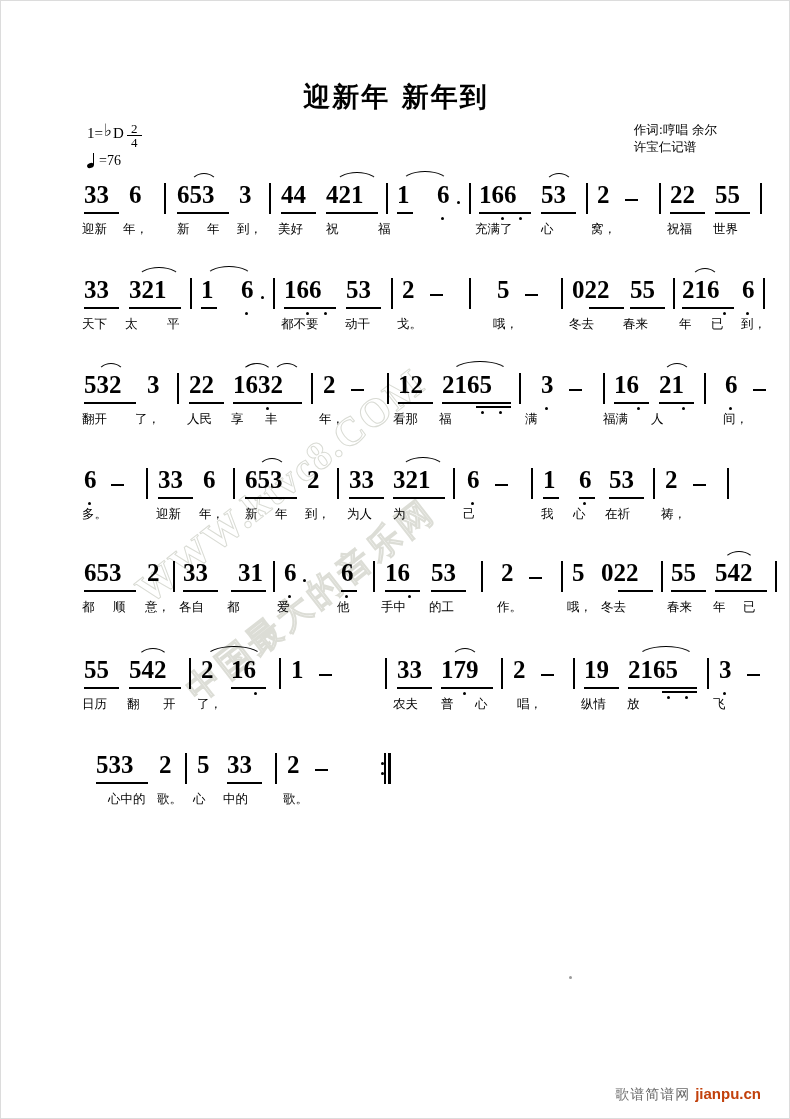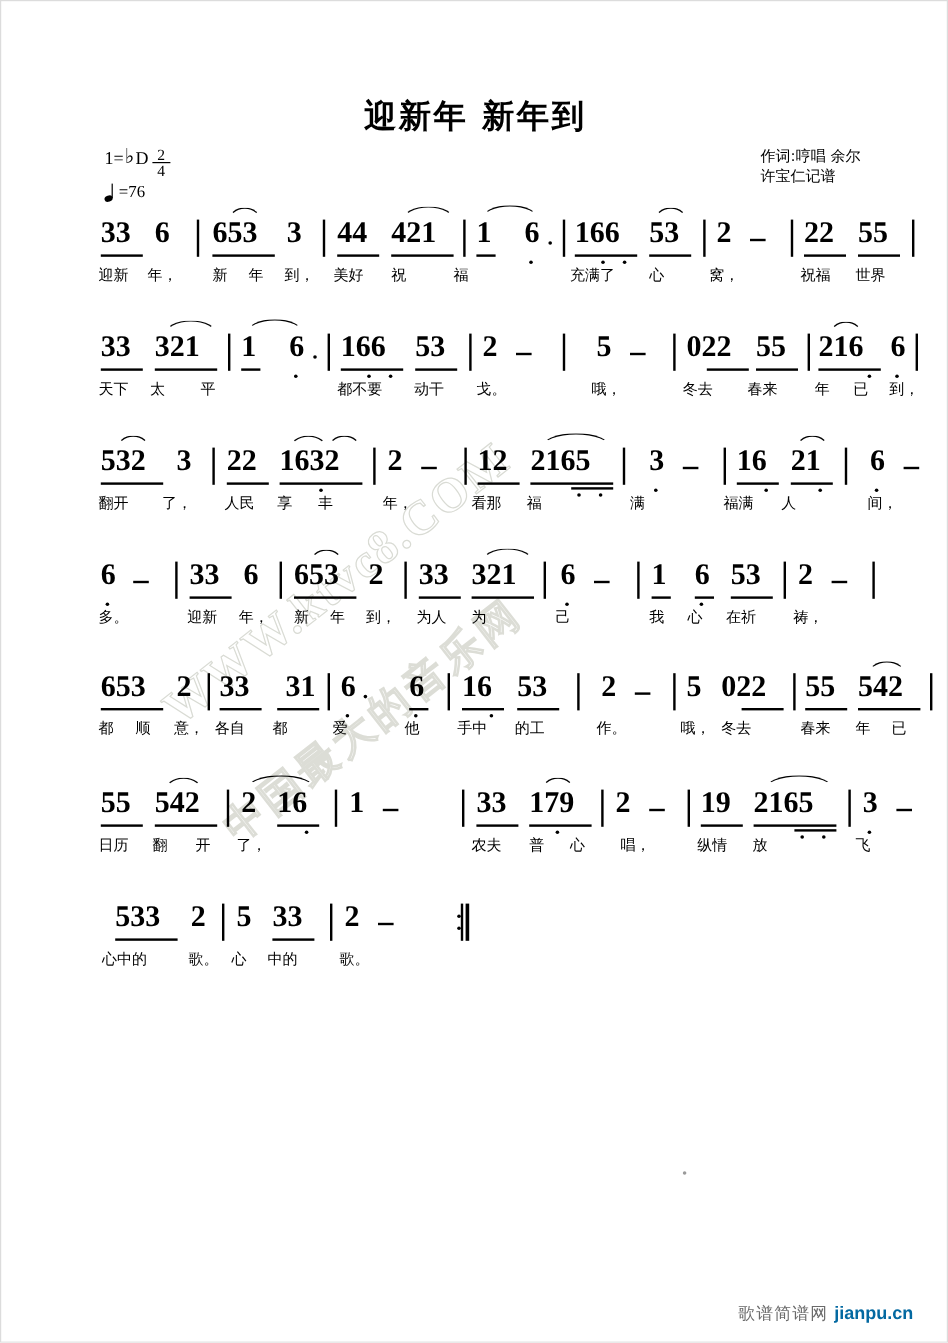--- a/index.html
+++ b/index.html
@@ -193,21 +193,21 @@
     position:absolute; right:28px; bottom:14px;
     display:flex; align-items:baseline; gap:5px;
     z-index:3;
   }
   .footer .cn {
     font-size:14px; color:#6a6a6a;
     font-family:"DejaVu Sans", sans-serif;
     letter-spacing:1px;
   }
   .footer .en {
-    font-size:15px; color:#0369a1;
+    font-size:15px; color:#c2410c;
     font-family:"Liberation Sans", sans-serif;
     font-weight:bold;
   }
   .stray-dot {
     position:absolute; left:568px; top:975px;
     width:3px; height:3px; background:#9a9a9a; border-radius:50%;
     z-index:2;
   }
 </style>
 </head>
@@ -645,21 +645,21 @@
       <span class="dash" style="left:314px;top:18px"></span>
 
       <span class="endbar" style="left:380px">
         <span class="dot1"></span>
           <span class="dot2"></span>
         <span class="thin"></span>
           <span class="thick"></span>
       </span>
     </div>
     <div class="lyrics-row">
-      <span class="lyr" style="left:84px">心中的</span>
+      <span class="lyr" style="left:107px">心中的</span>
       <span class="lyr" style="left:156px">歌。</span>
       <span class="lyr" style="left:192px">心</span>
       <span class="lyr" style="left:222px">中的</span>
       <span class="lyr" style="left:282px">歌。</span>
     </div>
   </div>
 
   <div class="system" style="top:180px;left:0">
     <div class="notes-row" style="height:0">
       

